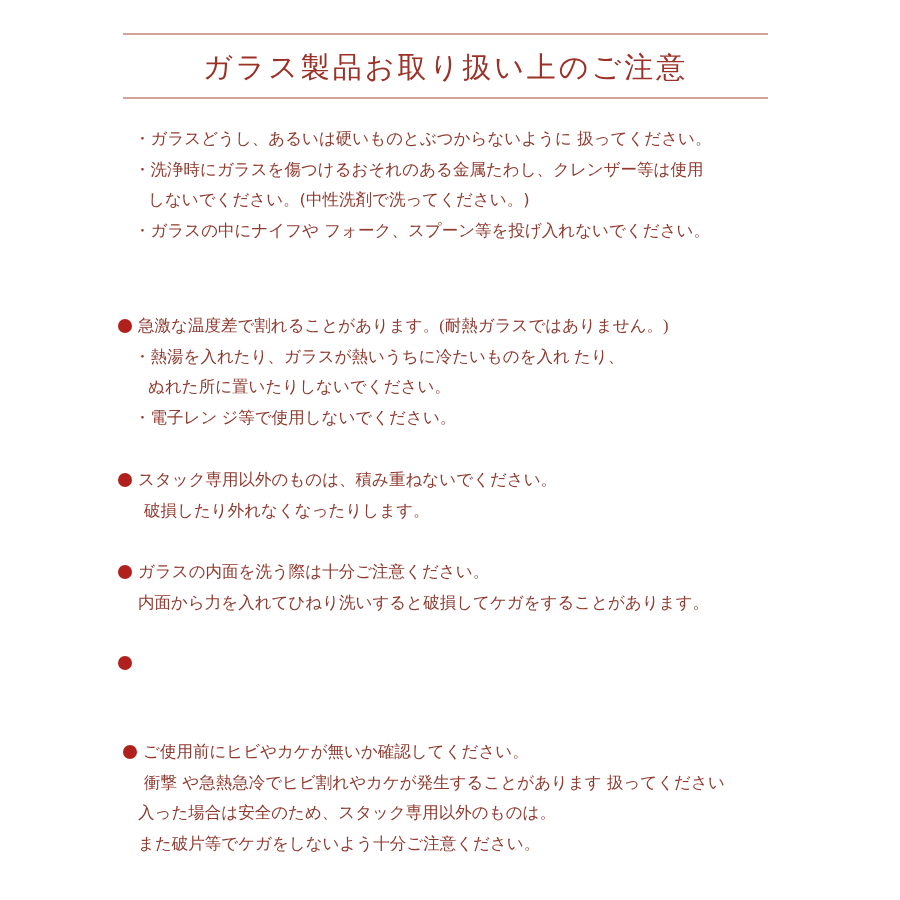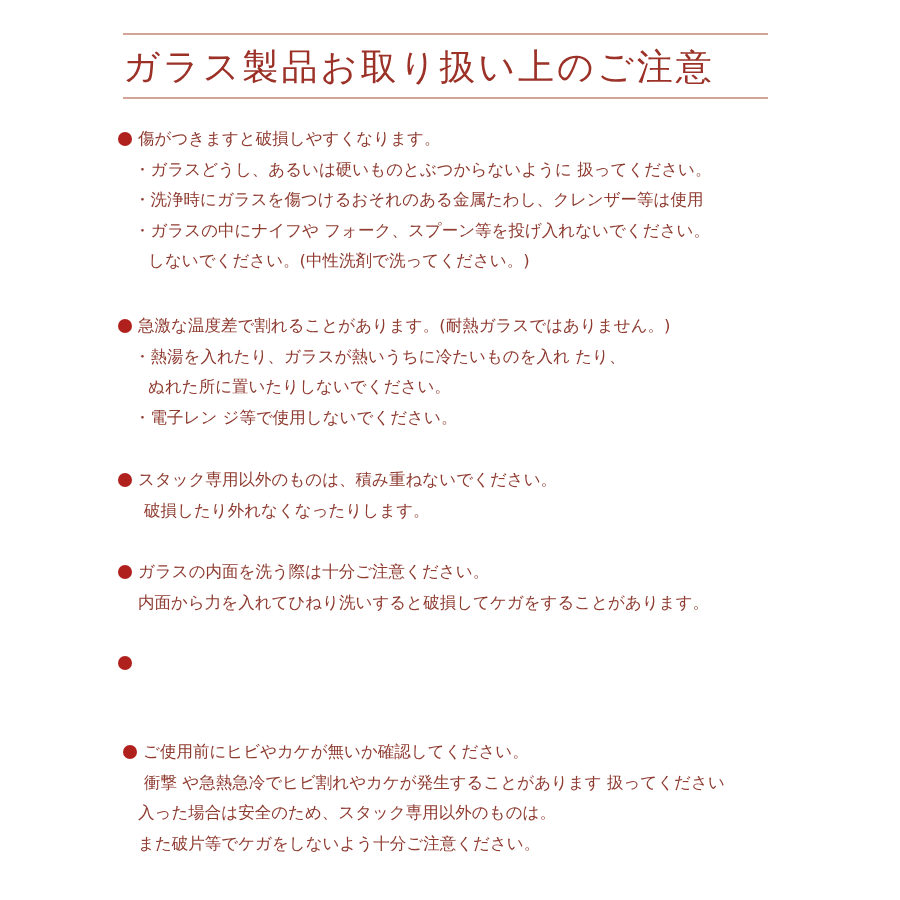--- a/index.html
+++ b/index.html
@@ -22,21 +22,22 @@
       height: 2px;
       background: #d4a397;
     }
     .rule.top { top: 33px; }
     .rule.bottom { top: 97px; }
     .title {
       position: absolute;
       top: 44px;
       left: 123px;
       width: 645px;
-      font-size: 36px;
+      text-align: center;
+      font-size: 29px;
       letter-spacing: 3px;
       color: #9b3127;
       line-height: 46px;
       white-space: nowrap;
     }
     .section {
       position: absolute;
       left: 118px;
       width: 700px;
     }
@@ -66,31 +67,27 @@
     .body-cont2 { padding-left: 20px; }
   </style>
 </head>
 <body>
 
 <div class="rule top"></div>
 <div class="title">ガラス製品お取り扱い上のご注意</div>
 <div class="rule bottom"></div>
 
 <div class="section" style="top:124px;">
-  <div class="line heading">
-    <span class="dot"></span>
-    <span>傷がつきますと破損しやすくなります。</span>
-  </div>
   <div class="line sub">・ガラスどうし、あるいは硬いものとぶつからないように 扱ってください。</div>
   <div class="line sub">・洗浄時にガラスを傷つけるおそれのある金属たわし、クレンザー等は使用</div>
+  <div class="line sub cont">しないでください。(中性洗剤で洗ってください。)</div>
   <div class="line sub">・ガラスの中にナイフや フォーク、スプーン等を投げ入れないでください。</div>
-  <div class="line sub cont">しないでください。(中性洗剤で洗ってください。)</div>
 </div>
 
-<div class="section" style="top:311px;">
+<div class="section" style="top:311px;font-family:Liberation Serif, serif;">
   <div class="line heading">
     <span class="dot"></span>
     <span>急激な温度差で割れることがあります。(耐熱ガラスではありません。)</span>
   </div>
   <div class="line sub">・熱湯を入れたり、ガラスが熱いうちに冷たいものを入れ たり、</div>
   <div class="line sub cont">ぬれた所に置いたりしないでください。</div>
   <div class="line sub">・電子レン ジ等で使用しないでください。</div>
 </div>
 
 <div class="section" style="top:465px;">

